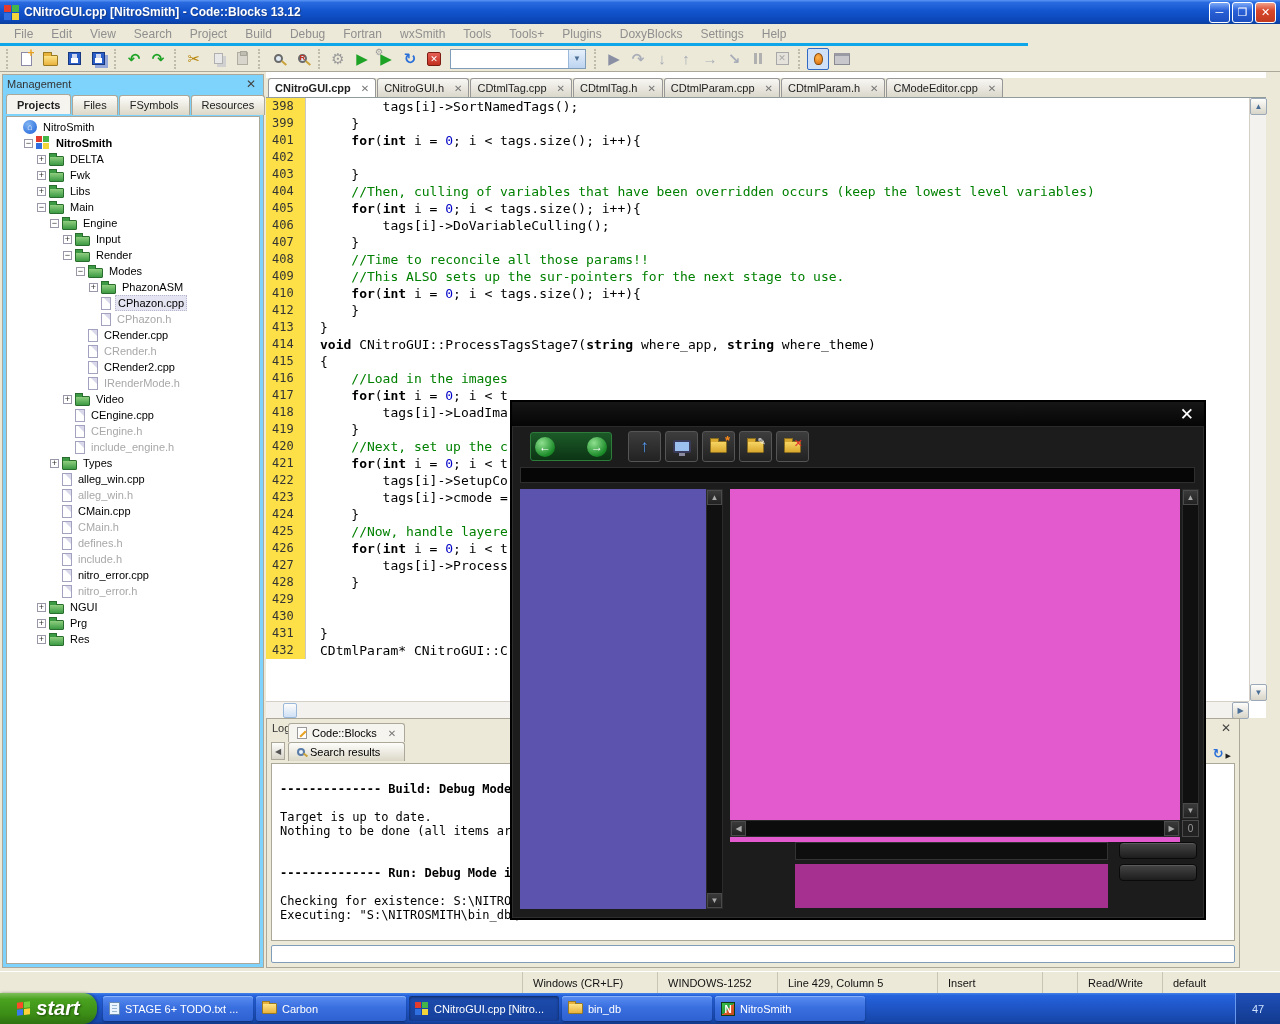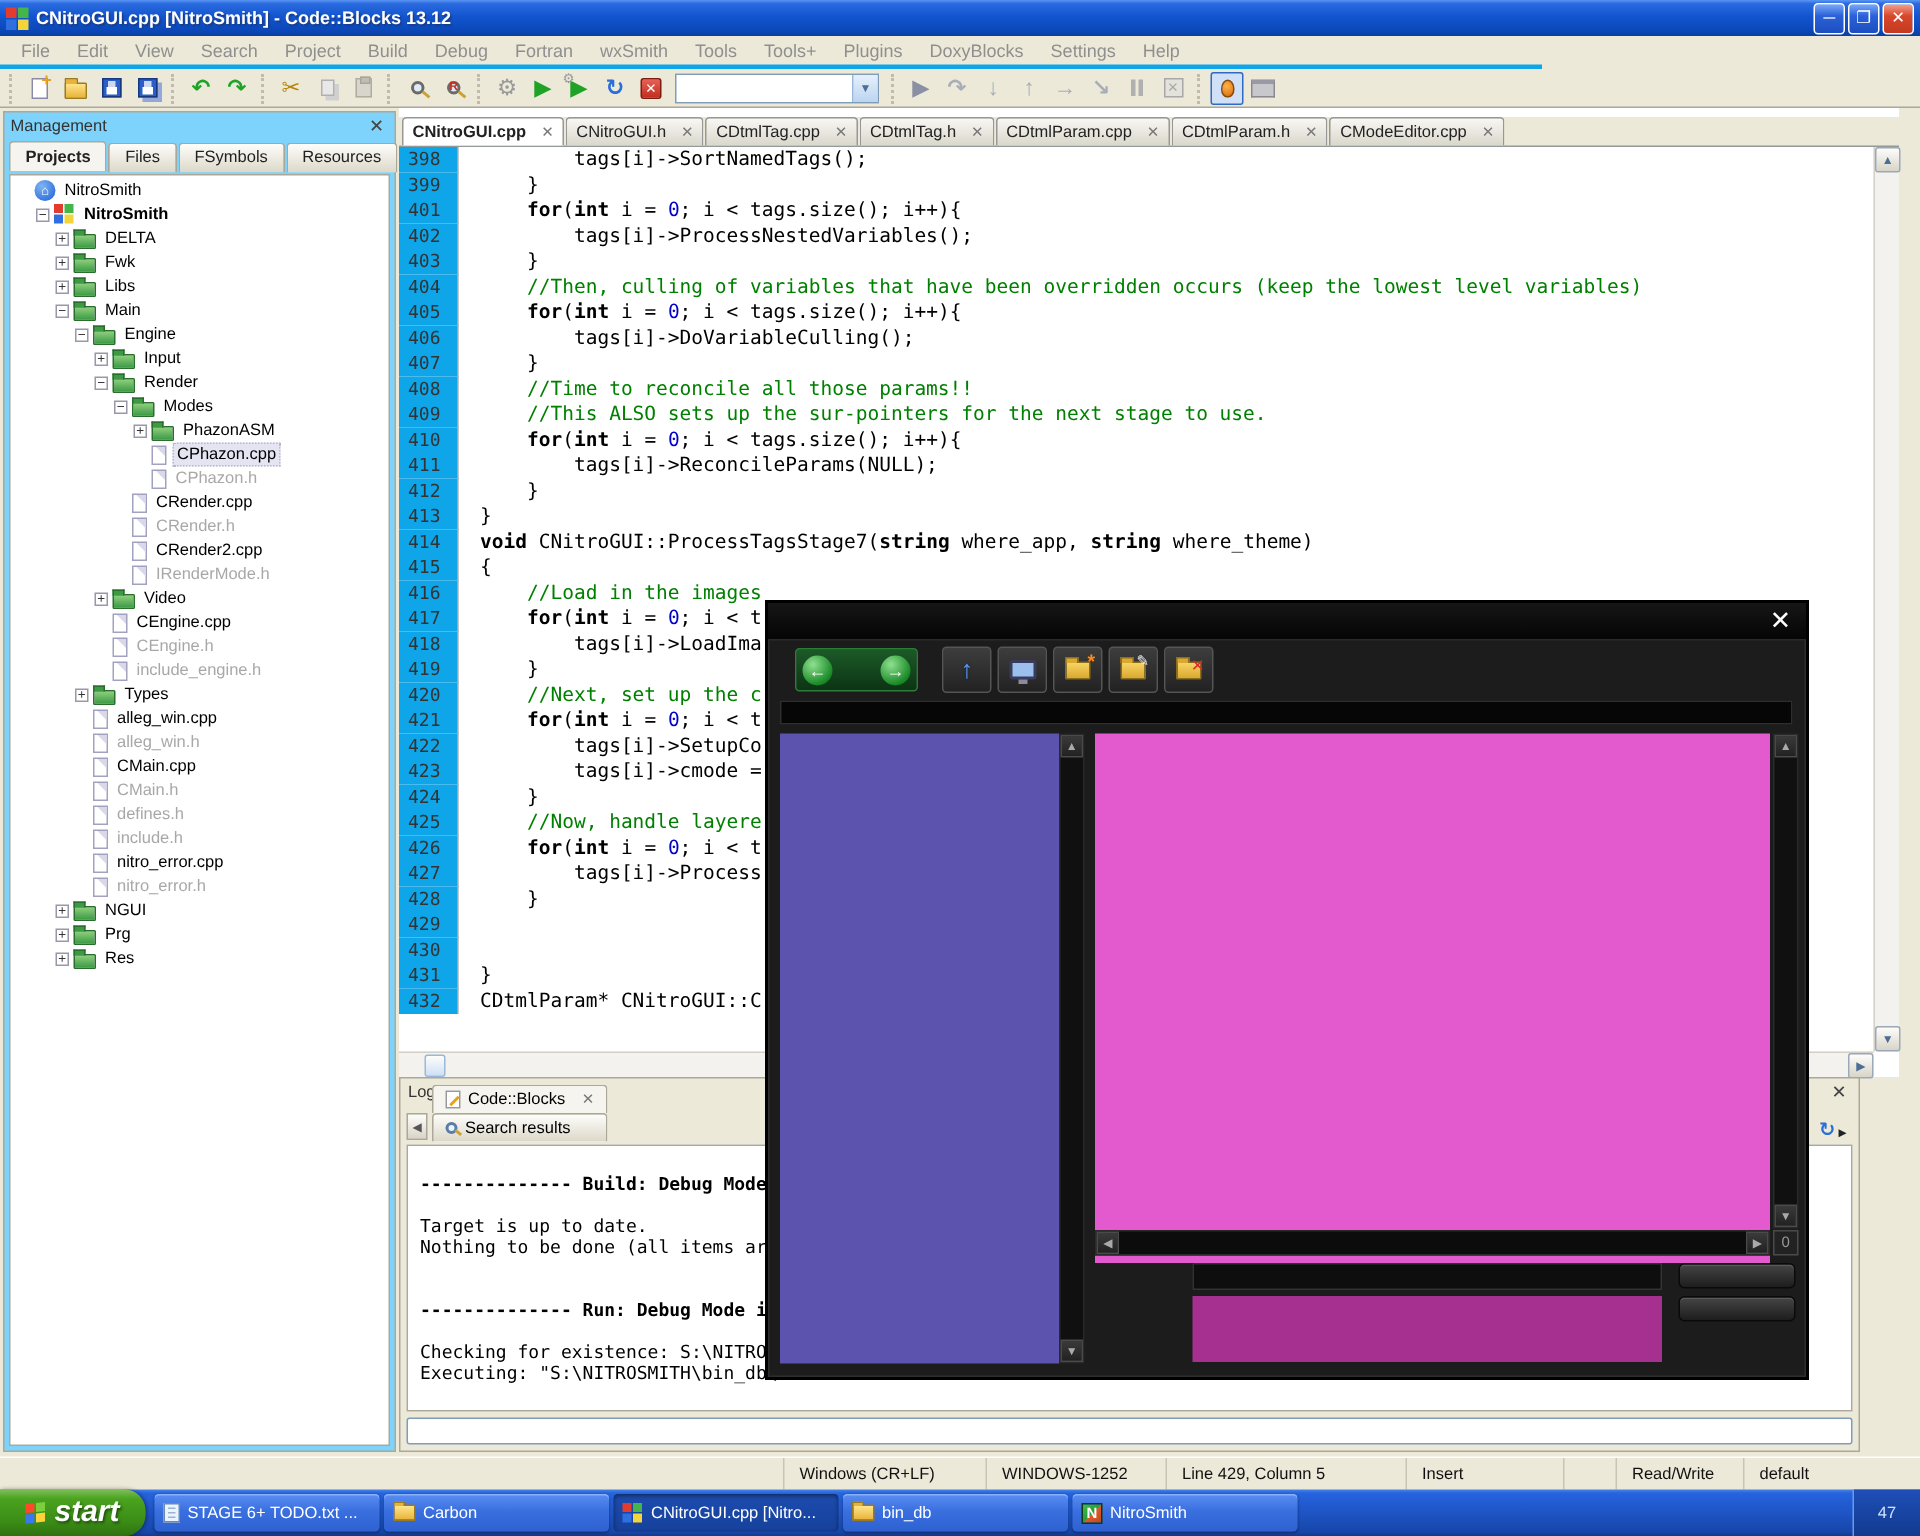--- a/index.html
+++ b/index.html
@@ -83,21 +83,21 @@
   .tlabel.selected { background:#e4e4f2; border:1px dotted #b8b8cc; }
 
   
   .editor { position:absolute; left:266px; top:72px; width:1000px; height:646px; background:#fff; }
   .etabs { position:absolute; left:0; top:6px; right:0; height:20px; display:flex; border-bottom:1px solid #919b9c; background:#ece9d8; padding-left:2px;}
   .etab { display:flex; align-items:center; font-size:11px; color:#222; padding:0 6px; border:1px solid #979797; border-bottom:none; border-radius:3px 3px 0 0; background:linear-gradient(180deg,#f8f7f3,#dad7cb); margin-right:1px; white-space:nowrap;}
   .etab.active { background:#fff; font-weight:bold; }
   .etab .x { margin-left:10px; color:#777; font-size:10px; }
   .ebody { position:absolute; left:0; top:26px; right:17px; bottom:17px; background:#fff; overflow:hidden; }
   .crow { height:17px; display:flex; font-family:"DejaVu Sans Mono","Liberation Mono",monospace; font-size:13px; line-height:17px; white-space:pre; }
-  .cnum { width:40px; flex:none; background:#0ea5e9; border-right:1px solid #c8c8c8; color:#333; font-size:12px; padding-left:6px; }
+  .cnum { width:40px; flex:none; background:#fde047; border-right:1px solid #c8c8c8; color:#333; font-size:12px; padding-left:6px; }
   .cfold { width:14px; flex:none; background:#fff; }
   .ctext { color:#000; }
   .ctext .c-com { color:#008000; }
   .ctext b { color:#000; }
   .ctext .c-num { color:#0000c8; }
   .vscroll { position:absolute; right:0; top:26px; width:17px; bottom:17px; background:#f3f2ee; border-left:1px solid #d4d0c8;}
   .hscroll { position:absolute; left:0; right:17px; bottom:0; height:17px; background:#f3f2ee; border-top:1px solid #d4d0c8;}
   .sbtn { position:absolute; width:17px; height:17px; background:linear-gradient(180deg,#fdfdfb,#d8d4c8); border:1px solid #9aa8b8; border-radius:2px; color:#4a6e96; font-size:8px; text-align:center; line-height:16px;}
   .hthumb { position:absolute; left:17px; top:1px; width:14px; height:15px; background:linear-gradient(180deg,#fdfdfb,#cfe0f5); border:1px solid #9ab8da; border-radius:2px;}
 
@@ -532,30 +532,29 @@
         </div>
         <div class="etab">
           <span>CModeEditor.cpp</span>
           <span class="x">✕</span>
         </div>
       </div>
     <div class="ebody" id="code">
         <div class="crow"><span class="cnum">398</span><span class="cfold"></span><span class="ctext">        tags[i]-&gt;SortNamedTags();</span></div>
         <div class="crow"><span class="cnum">399</span><span class="cfold"></span><span class="ctext">    }</span></div>
         <div class="crow"><span class="cnum">401</span><span class="cfold"></span><span class="ctext">    <b>for</b>(<b>int</b> i = <span class="c-num">0</span>; i &lt; tags.size(); i++){</span></div>
-        <div class="crow"><span class="cnum">402</span><span class="cfold"></span><span class="ctext">        tags[i]-&gt;ProcessNestedVariables();</span></div>
+        <div class="crow"><span class="cnum">402</span><span class="cfold"></span></div>
         <div class="crow"><span class="cnum">403</span><span class="cfold"></span><span class="ctext">    }</span></div>
         <div class="crow"><span class="cnum">404</span><span class="cfold"></span><span class="ctext"><span class="c-com">    //Then, culling of variables that have been overridden occurs (keep the lowest level variables)</span></span></div>
         <div class="crow"><span class="cnum">405</span><span class="cfold"></span><span class="ctext">    <b>for</b>(<b>int</b> i = <span class="c-num">0</span>; i &lt; tags.size(); i++){</span></div>
         <div class="crow"><span class="cnum">406</span><span class="cfold"></span><span class="ctext">        tags[i]-&gt;DoVariableCulling();</span></div>
         <div class="crow"><span class="cnum">407</span><span class="cfold"></span><span class="ctext">    }</span></div>
         <div class="crow"><span class="cnum">408</span><span class="cfold"></span><span class="ctext"><span class="c-com">    //Time to reconcile all those params!!</span></span></div>
         <div class="crow"><span class="cnum">409</span><span class="cfold"></span><span class="ctext"><span class="c-com">    //This ALSO sets up the sur-pointers for the next stage to use.</span></span></div>
         <div class="crow"><span class="cnum">410</span><span class="cfold"></span><span class="ctext">    <b>for</b>(<b>int</b> i = <span class="c-num">0</span>; i &lt; tags.size(); i++){</span></div>
-        <div class="crow"><span class="cnum">411</span><span class="cfold"></span><span class="ctext">        tags[i]-&gt;ReconcileParams(NULL);</span></div>
         <div class="crow"><span class="cnum">412</span><span class="cfold"></span><span class="ctext">    }</span></div>
         <div class="crow"><span class="cnum">413</span><span class="cfold"></span><span class="ctext">}</span></div>
         <div class="crow"><span class="cnum">414</span><span class="cfold"></span><span class="ctext"><b>void</b> CNitroGUI::ProcessTagsStage7(<b>string</b> where_app, <b>string</b> where_theme)</span></div>
         <div class="crow"><span class="cnum">415</span><span class="cfold"></span><span class="ctext">{</span></div>
         <div class="crow"><span class="cnum">416</span><span class="cfold"></span><span class="ctext"><span class="c-com">    //Load in the images</span></span></div>
         <div class="crow"><span class="cnum">417</span><span class="cfold"></span><span class="ctext">    <b>for</b>(<b>int</b> i = <span class="c-num">0</span>; i &lt; t</span></div>
         <div class="crow"><span class="cnum">418</span><span class="cfold"></span><span class="ctext">        tags[i]-&gt;LoadIma</span></div>
         <div class="crow"><span class="cnum">419</span><span class="cfold"></span><span class="ctext">    }</span></div>
         <div class="crow"><span class="cnum">420</span><span class="cfold"></span><span class="ctext"><span class="c-com">    //Next, set up the c</span></span></div>
         <div class="crow"><span class="cnum">421</span><span class="cfold"></span><span class="ctext">    <b>for</b>(<b>int</b> i = <span class="c-num">0</span>; i &lt; t</span></div>

